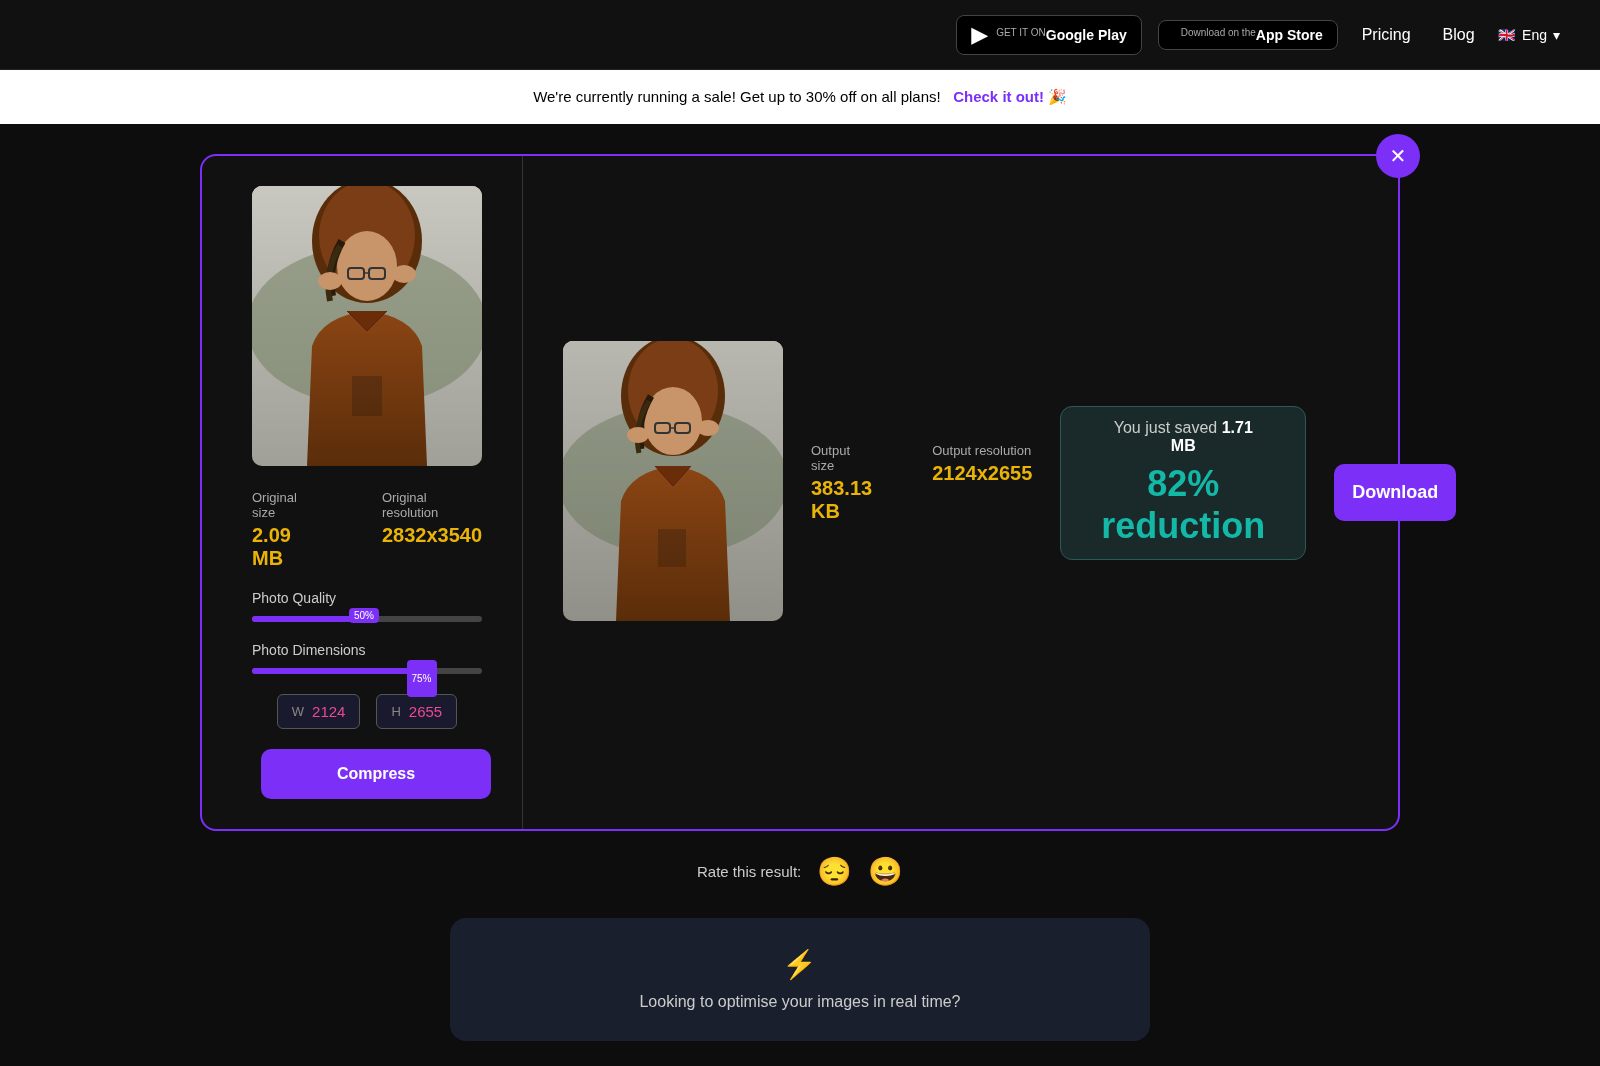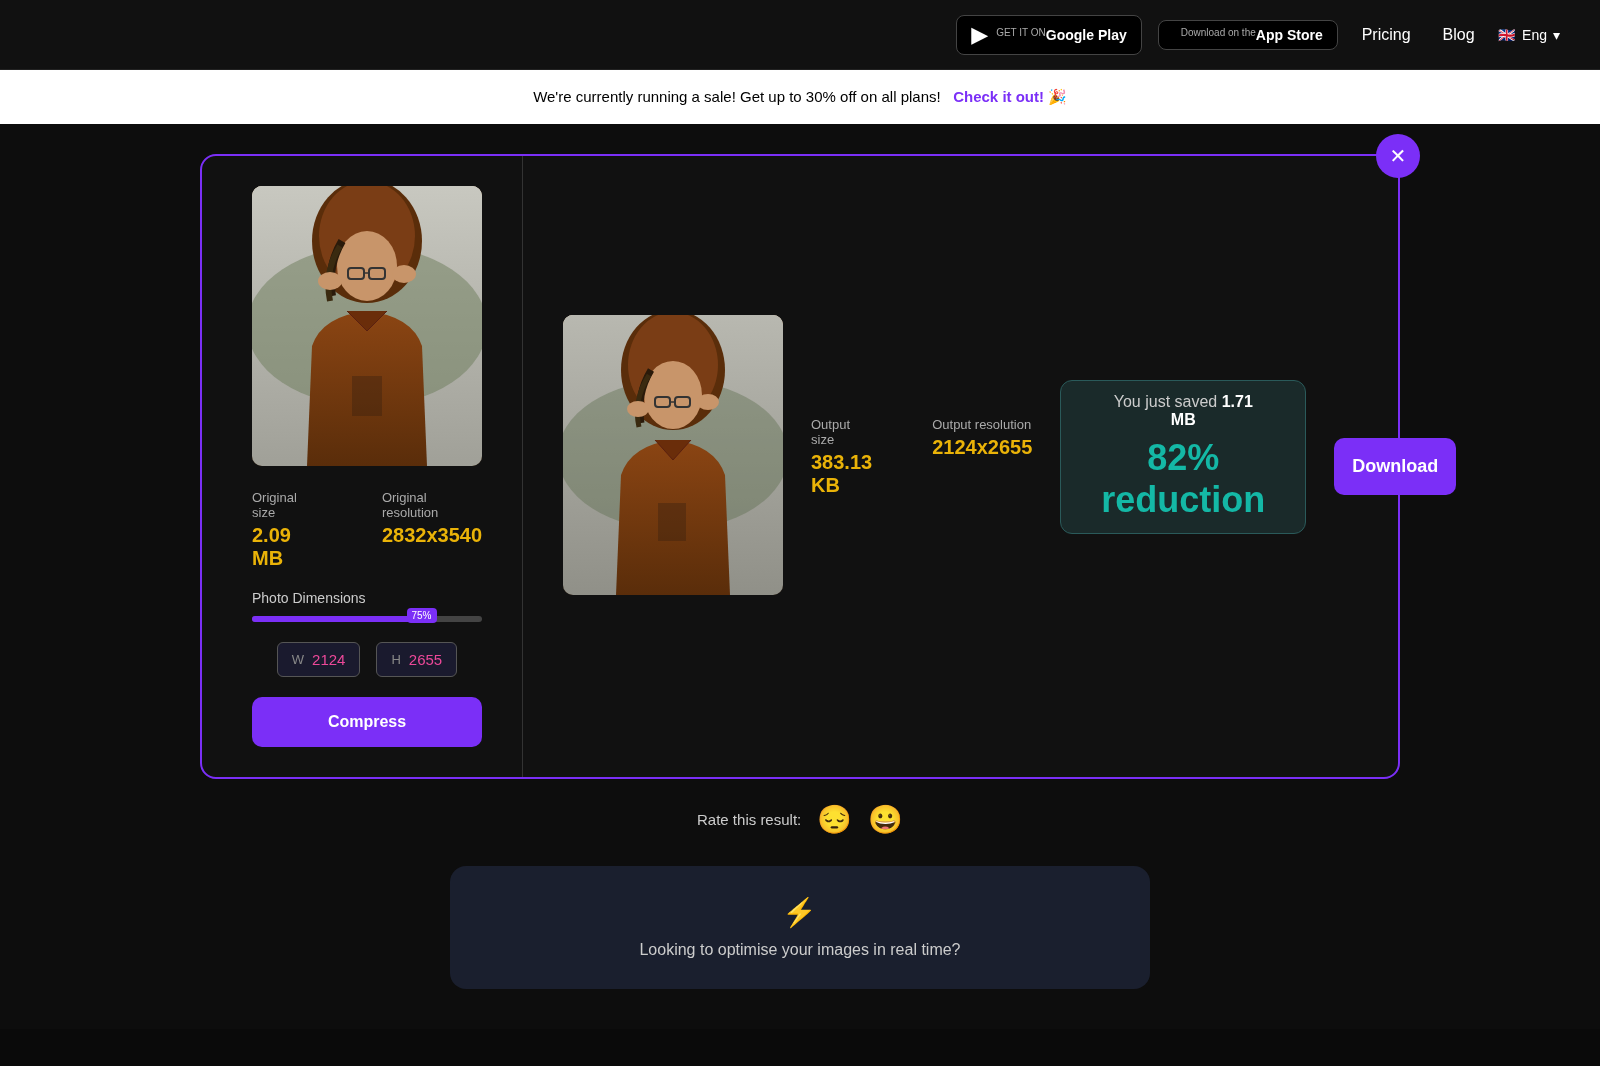--- a/index.html
+++ b/index.html
@@ -239,21 +239,21 @@
       white-space: nowrap;
     }
 
     .slider-thumb-75 {
       position: absolute;
       left: calc(75% - 18px);
       top: -8px;
       background: #7b2ff7;
       color: #fff;
       font-size: 10px;
-      padding: 2px 5px;
+      padding: 13px 5px;
       border-radius: 4px;
       white-space: nowrap;
     }
 
     .dimensions-row {
       display: flex;
       align-items: center;
       justify-content: center;
       gap: 16px;
       margin-bottom: 20px;
@@ -284,20 +284,21 @@
       width: 100%;
       padding: 16px;
       background: #7b2ff7;
       color: #fff;
       border: none;
       border-radius: 10px;
       font-size: 16px;
       font-weight: 600;
       cursor: pointer;
       text-align: center;
+      margin-left: 9px;
     }
 
     
     .right-panel {
       flex: 1;
       padding: 30px 50px 30px 40px;
       display: flex;
       flex-direction: row;
       align-items: center;
       gap: 28px;
@@ -481,20 +482,27 @@
           <div class="info-label">Original size</div>
           <div class="info-value">2.09 MB</div>
         </div>
         <div class="info-item">
           <div class="info-label">Original resolution</div>
           <div class="info-value">2832x3540</div>
         </div>
       </div>
 
       
+      <div class="slider-container">
+        <div class="section-label">Photo Quality</div>
+        <div class="slider-track">
+          <div class="slider-fill-50"></div>
+          <div class="slider-thumb-50">50%</div>
+        </div>
+      </div>
 
       
       <div class="slider-container">
         <div class="section-label">Photo Dimensions</div>
         <div class="slider-track">
           <div class="slider-fill-75"></div>
           <div class="slider-thumb-75">75%</div>
         </div>
       </div>
 

